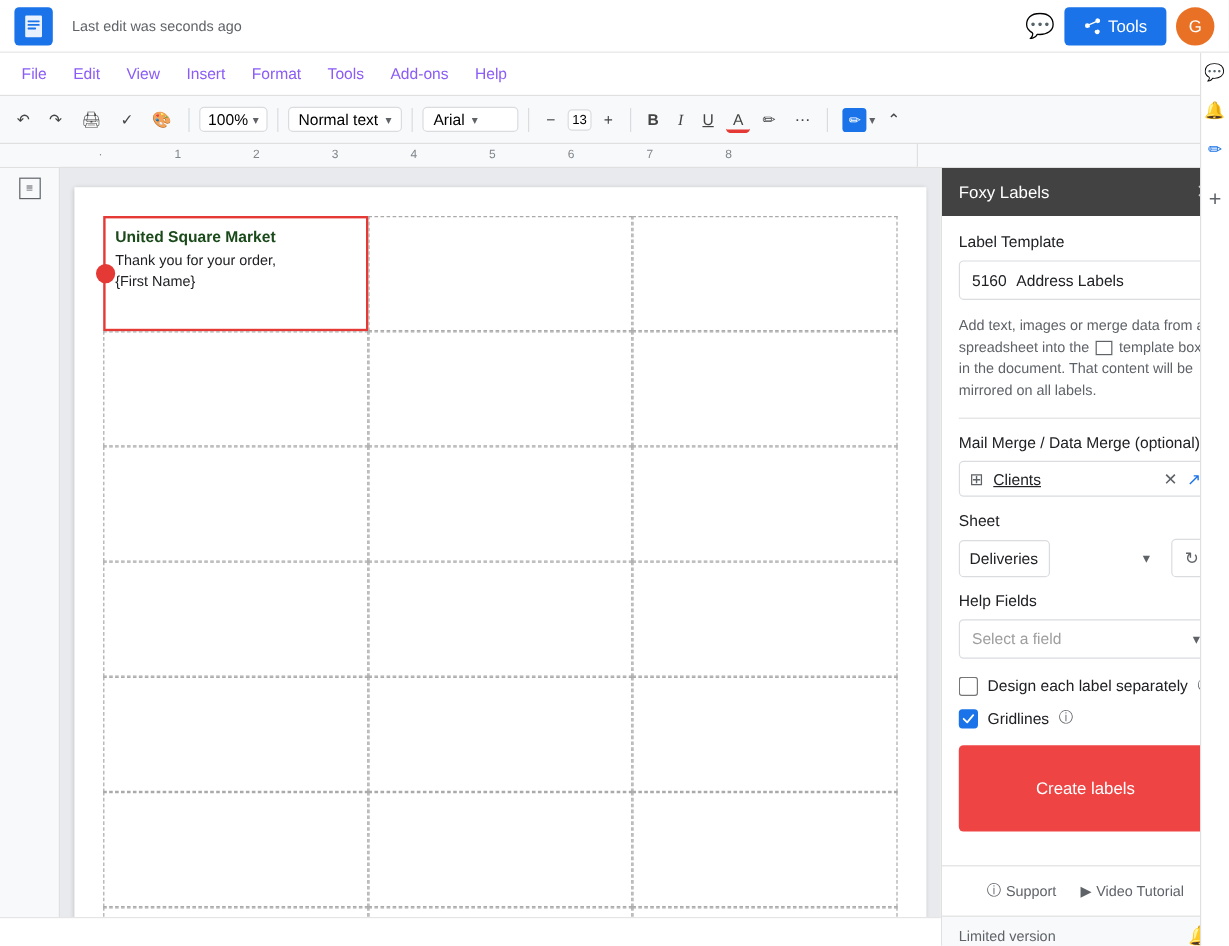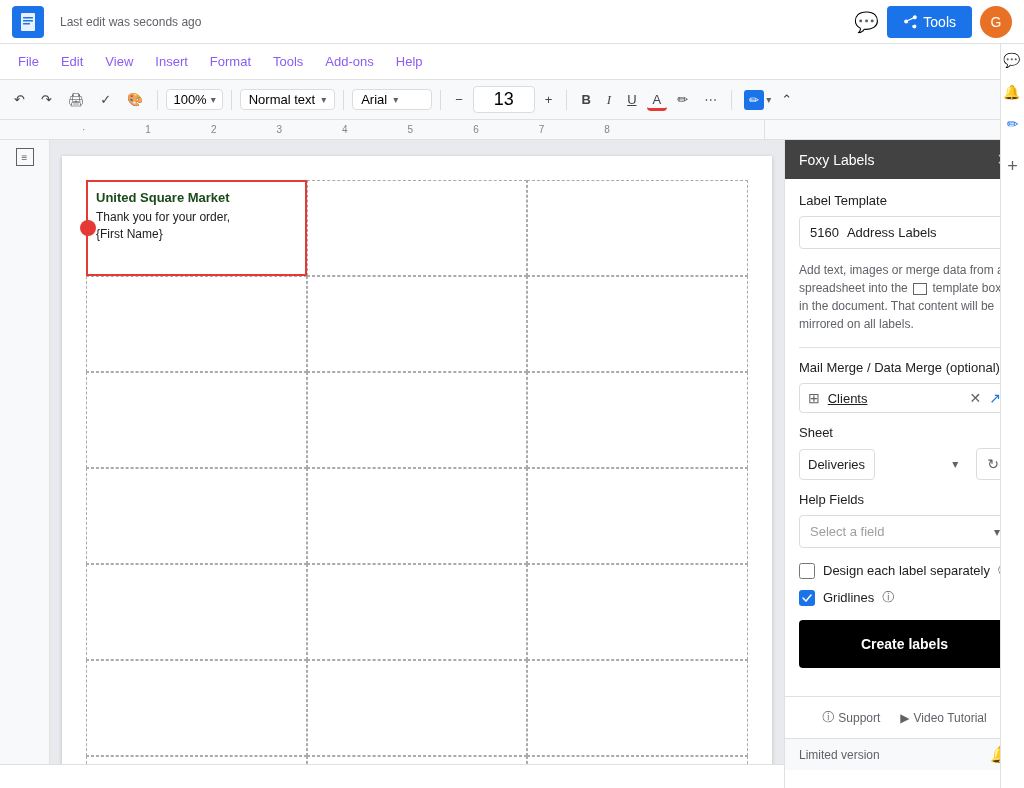--- a/index.html
+++ b/index.html
@@ -55,21 +55,21 @@
       font-size: 13px; display: flex; align-items: center; gap: 2px;
       border: none; background: none;
     }
     .toolbar-divider { width: 1px; height: 20px; background: #dadce0; margin: 0 4px; }
     .zoom-box {
       display: flex; align-items: center; border: 1px solid #dadce0;
       border-radius: 4px; padding: 2px 6px; font-size: 13px; background: white;
     }
     .font-size-box {
       display: flex; align-items: center; border: 1px solid #dadce0;
-      border-radius: 4px; padding: 2px 20px; font-size: 18px; background: white;
+      border-radius: 4px; padding: 2px 3px; font-size: 11px; background: white;
       gap: 2px;
     }
     .bold { font-weight: bold; }
     .italic { font-style: italic; }
     .underline { text-decoration: underline; }
     .pen-icon-area { display: flex; align-items: center; gap: 2px; margin-left: 4px; }
     .pen-bar {
       width: 20px; height: 20px; background: #1a73e8; border-radius: 3px;
       display: flex; align-items: center; justify-content: center; color: white; font-size: 12px;
     }
@@ -177,22 +177,22 @@
       display: flex; align-items: center; gap: 8px; margin-bottom: 10px;
     }
     .checkbox-label { font-size: 13px; color: #202124; }
     .info-icon { color: #5f6368; font-size: 12px; cursor: pointer; }
     .checkbox-input { width: 16px; height: 16px; cursor: pointer; }
     .blue-checkbox {
       width: 16px; height: 16px; background: #1a73e8; border-radius: 3px;
       display: flex; align-items: center; justify-content: center; flex-shrink: 0;
     }
     .create-labels-btn {
-      width: 100%; background: #000000; color: white; border: none;
-      border-radius: 4px; padding: 16px; font-size: 14px; font-weight: 700;
+      width: 100%; background: #ef4444; color: white; border: none;
+      border-radius: 4px; padding: 28px; font-size: 14px; font-weight: 400;
       cursor: pointer; margin-bottom: 14px; margin-top: 4px;
     }
     .panel-footer {
       border-top: 1px solid #e0e0e0; padding: 12px 14px;
       display: flex; align-items: center; justify-content: center; gap: 20px;
     }
     .footer-link {
       font-size: 12px; color: #5f6368; cursor: pointer;
       display: flex; align-items: center; gap: 4px;
     }

